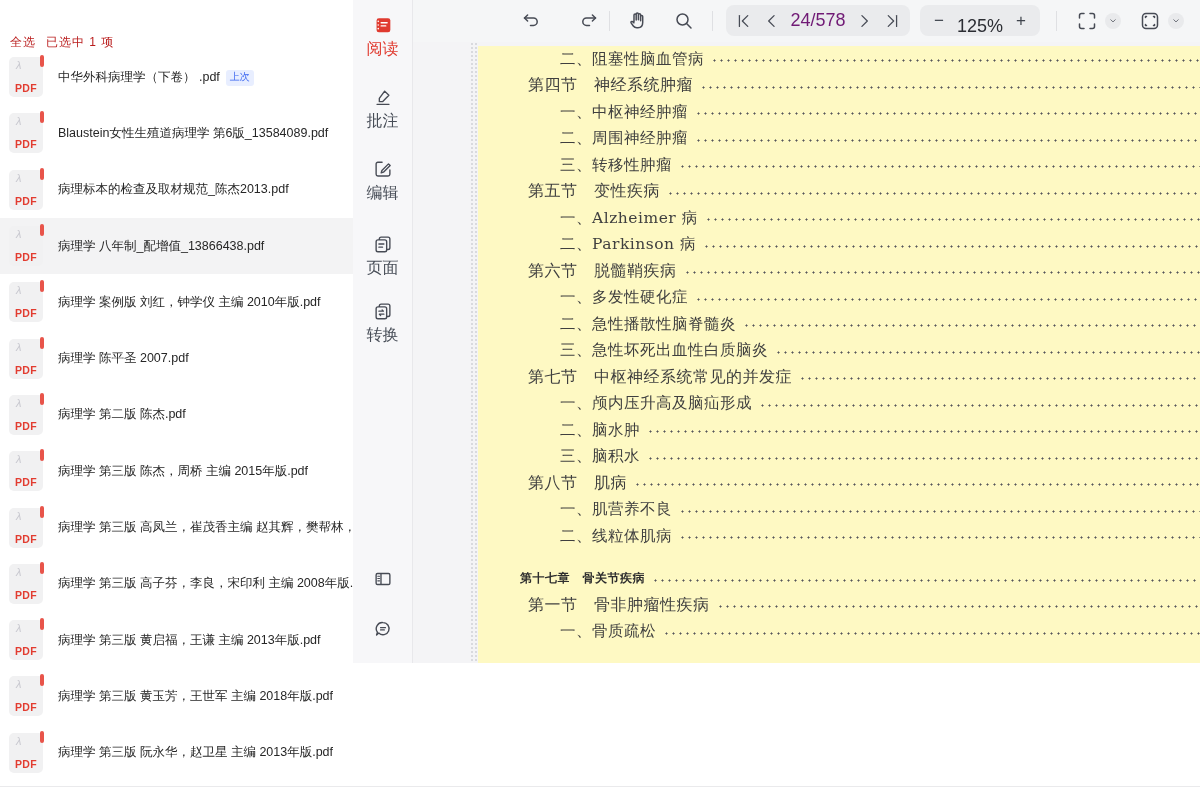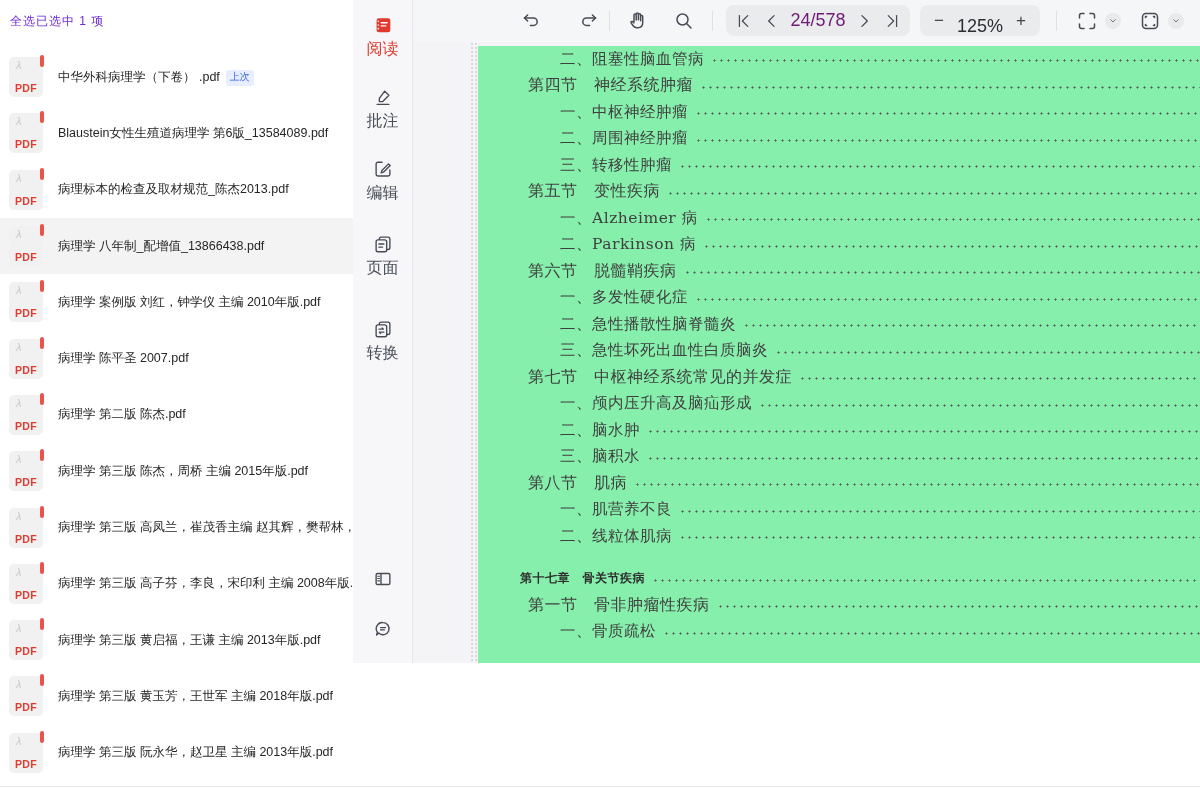--- a/index.html
+++ b/index.html
@@ -7,21 +7,21 @@
     font-family:"Liberation Sans", sans-serif; position:relative; }
 
   
   .tab-strip { position:absolute; top:0; height:3px; }
   .strip-dark { left:0; width:63px; background:#40435a; }
   .strip-g1 { left:85px; width:78px; background:#e9e9ea; }
   .strip-g2 { left:192px; width:120px; background:#e9e9ea; }
 
   
   .file-panel { position:absolute; left:0; top:0; width:353px; height:789px; background:#fff; }
-  .panel-header { position:absolute; left:10px; top:13px; font-size:12px; color:#6d28d9; letter-spacing:1px; display:flex; }
+  .panel-header { position:absolute; left:10px; top:34px; font-size:12px; color:#b91c1c; letter-spacing:1px; display:flex; gap:10px; }
   .file-list { position:absolute; left:0; top:49px; width:353px; }
   .file-row { height:56.3px; display:flex; align-items:center; padding-left:9px; gap:15px; cursor:default; }
   .file-row.selected { background:#f3f3f4; }
   .pdf-icon { width:34px; height:40px; background:#f1f1f2; border-radius:5px; position:relative; flex:0 0 auto; }
   .pdf-icon::before { content:""; position:absolute; right:-1px; top:-2px; width:4px; height:12px; background:#e8544a; border-radius:2px; }
   .pdf-glyph { position:absolute; left:7px; top:2px; font-size:11px; color:#c8c8cf; font-style:italic; }
   .pdf-label { position:absolute; left:0; right:0; bottom:3px; text-align:center; font-size:10.5px; font-weight:bold; color:#e23c30; letter-spacing:.3px; }
   .file-name { font-size:12.5px; color:#262626; white-space:nowrap; overflow:hidden; flex:1 1 auto; }
   .badge { display:inline-block; margin-left:6px; padding:0 4px 2px; background:#e8eeff; color:#3b66f0; font-size:10px; border-radius:3px; vertical-align:1px; }
 
@@ -44,21 +44,21 @@
   .pill-zoom { left:507px; width:120px; }
   .pill svg { display:block; cursor:pointer; }
   .page-indicator { font-size:18px; color:#701a75; }
   .zoom-text { font-size:18px; color:#2b2d33;margin-top:12px; }
   .zoom-btn { font-size:17px; color:#3f444d; width:22px; text-align:center; cursor:pointer; line-height:20px; }
   .chev-circle { position:absolute; top:13px; width:16px; height:16px; border-radius:50%; background:#e9eaec; display:flex; align-items:center; justify-content:center; cursor:pointer; }
 
   
   .gutter-edge { position:absolute; left:57px; top:42px; width:8px; height:621px;
     background-image:radial-gradient(#d9dade 1px, transparent 1.3px); background-size:4px 4px; }
-  .pdf-page { position:absolute; left:65px; top:46px; width:722px; height:617px; background:#86efac; overflow:hidden; }
+  .pdf-page { position:absolute; left:65px; top:46px; width:722px; height:617px; background:#fef9c3; overflow:hidden; }
 
   .toc { padding-top:0; font-family:"DejaVu Serif", serif; color:#3f3f3f; }
   .toc-row { display:flex; align-items:center; height:26.5px; white-space:nowrap; }
   .toc-row .t { flex:0 0 auto; letter-spacing:.5px; }
   .lvl-sub { padding-left:82px; font-size:15.5px; }
   .lvl-section { padding-left:50px; font-size:16px; }
   .lvl-chapter { padding-left:42px; font-size:12px; font-weight:bold; color:#2e2e2e; margin-top:16px; }
   .leader { flex:1 1 auto; height:100%; margin-left:7px;
     background-image:radial-gradient(circle, #55555a 0.9px, transparent 1.15px);
     background-size:7px 7px; background-repeat:repeat-x; background-position:0 58%; }
@@ -202,21 +202,21 @@
   </div>
   <div class="rail-item" style="top:233px;">
     <svg width="22" height="22" viewBox="0 0 24 24">
       <rect class="icon-stroke" x="8" y="4.5" width="11.5" height="13.5" rx="2"></rect>
       <rect x="4.5" y="7.5" width="11.5" height="13" rx="2" fill="#f7f7f9" stroke="#474b55" stroke-width="1.5"></rect>
       <line x1="7.5" y1="12" x2="13" y2="12" stroke="#474b55" stroke-width="1.4" stroke-linecap="round"></line>
       <line x1="7.5" y1="15.5" x2="11.5" y2="15.5" stroke="#474b55" stroke-width="1.4" stroke-linecap="round"></line>
     </svg>
     <span class="rail-label">页面</span>
   </div>
-  <div class="rail-item" style="top:318px;">
+  <div class="rail-item" style="top:300px;">
     <svg width="22" height="22" viewBox="0 0 24 24">
       <rect class="icon-stroke" x="8" y="4.5" width="11.5" height="13.5" rx="2"></rect>
       <rect x="4.5" y="7.5" width="11.5" height="13" rx="2" fill="#f7f7f9" stroke="#474b55" stroke-width="1.5"></rect>
       <path d="M7.5 12.2 h5 l-1.5 -1.5 M13 15.5 h-5 l1.5 1.5" fill="none" stroke="#474b55" stroke-width="1.3" stroke-linecap="round" stroke-linejoin="round"></path>
     </svg>
     <span class="rail-label">转换</span>
   </div>
 
   <div class="rail-icon-only" style="top:568px;">
     <svg width="22" height="22" viewBox="0 0 24 24">

